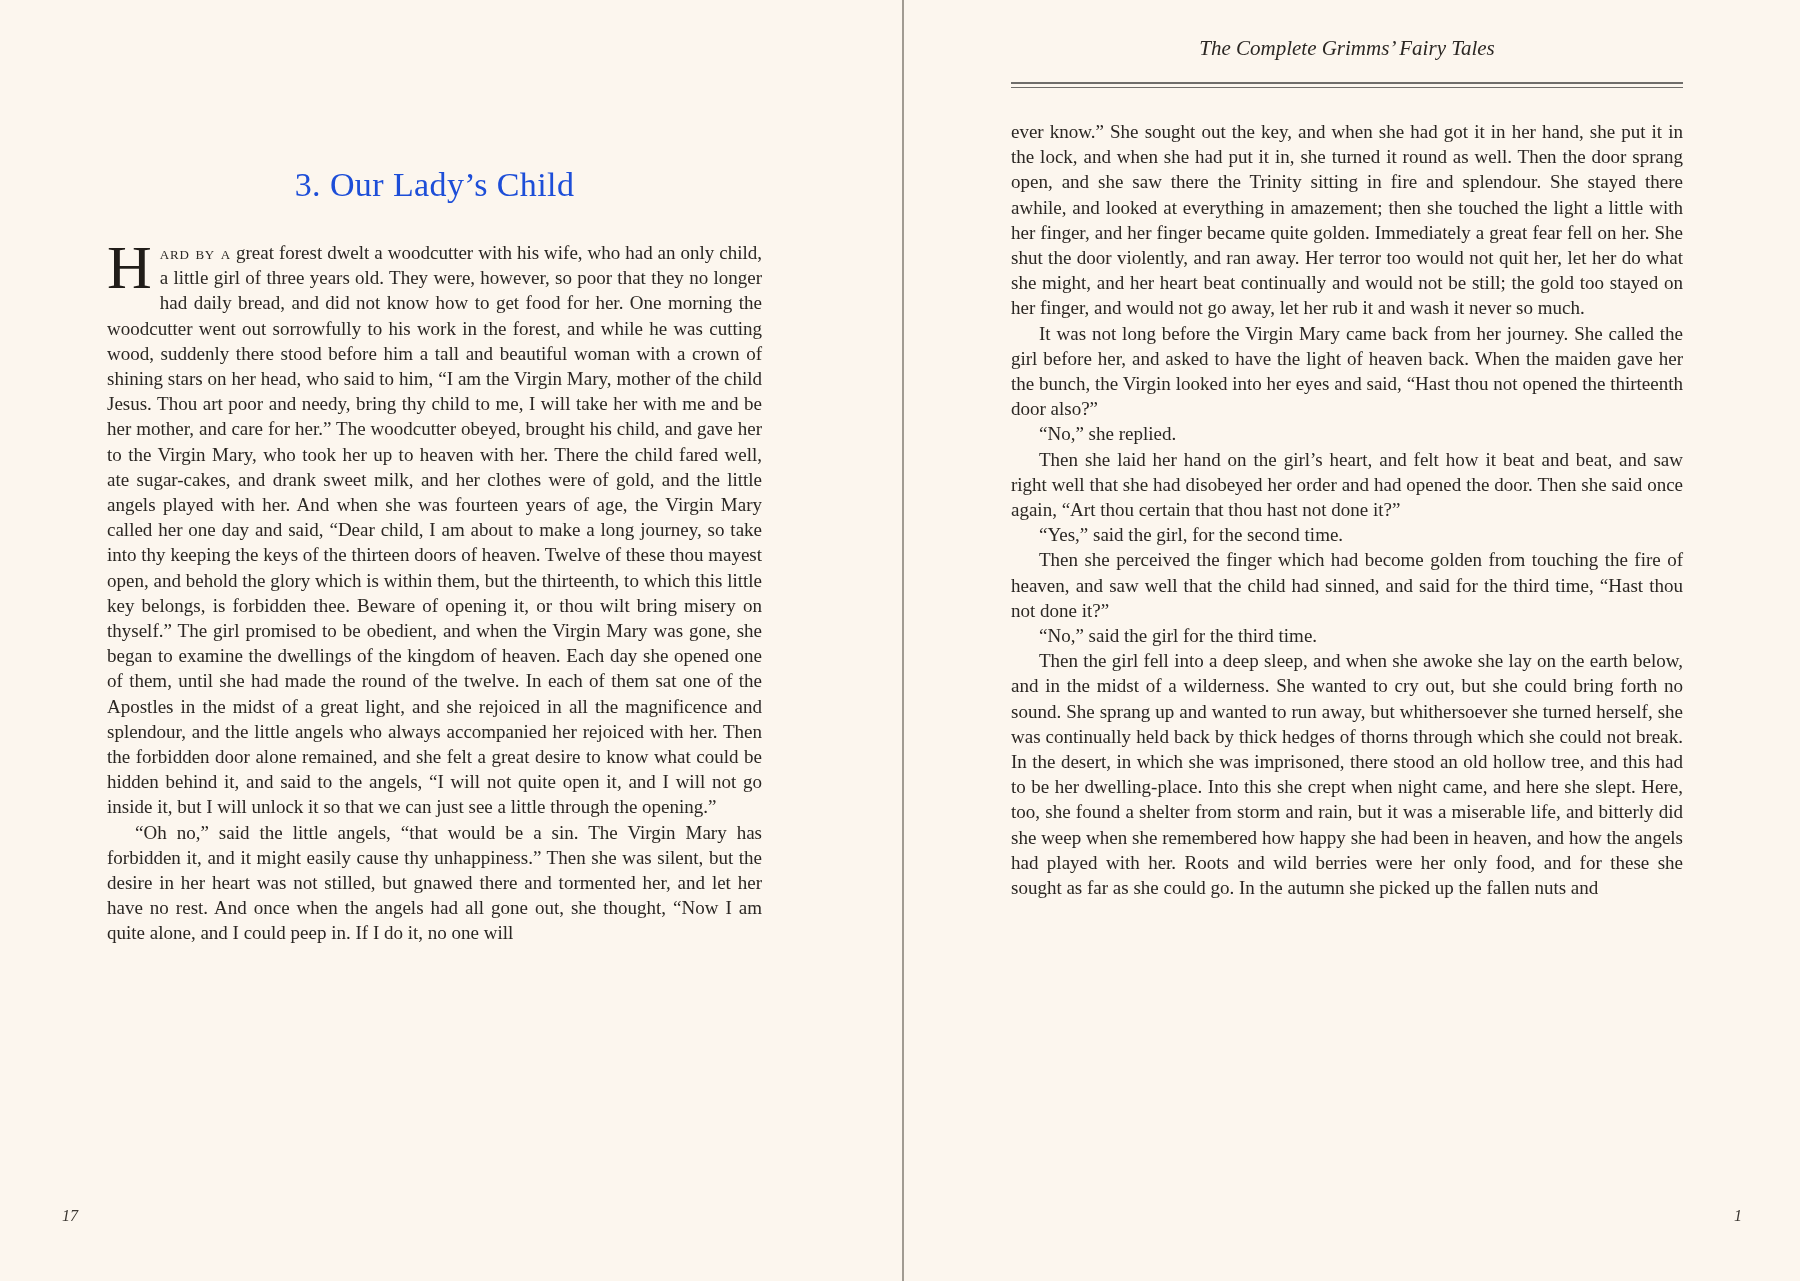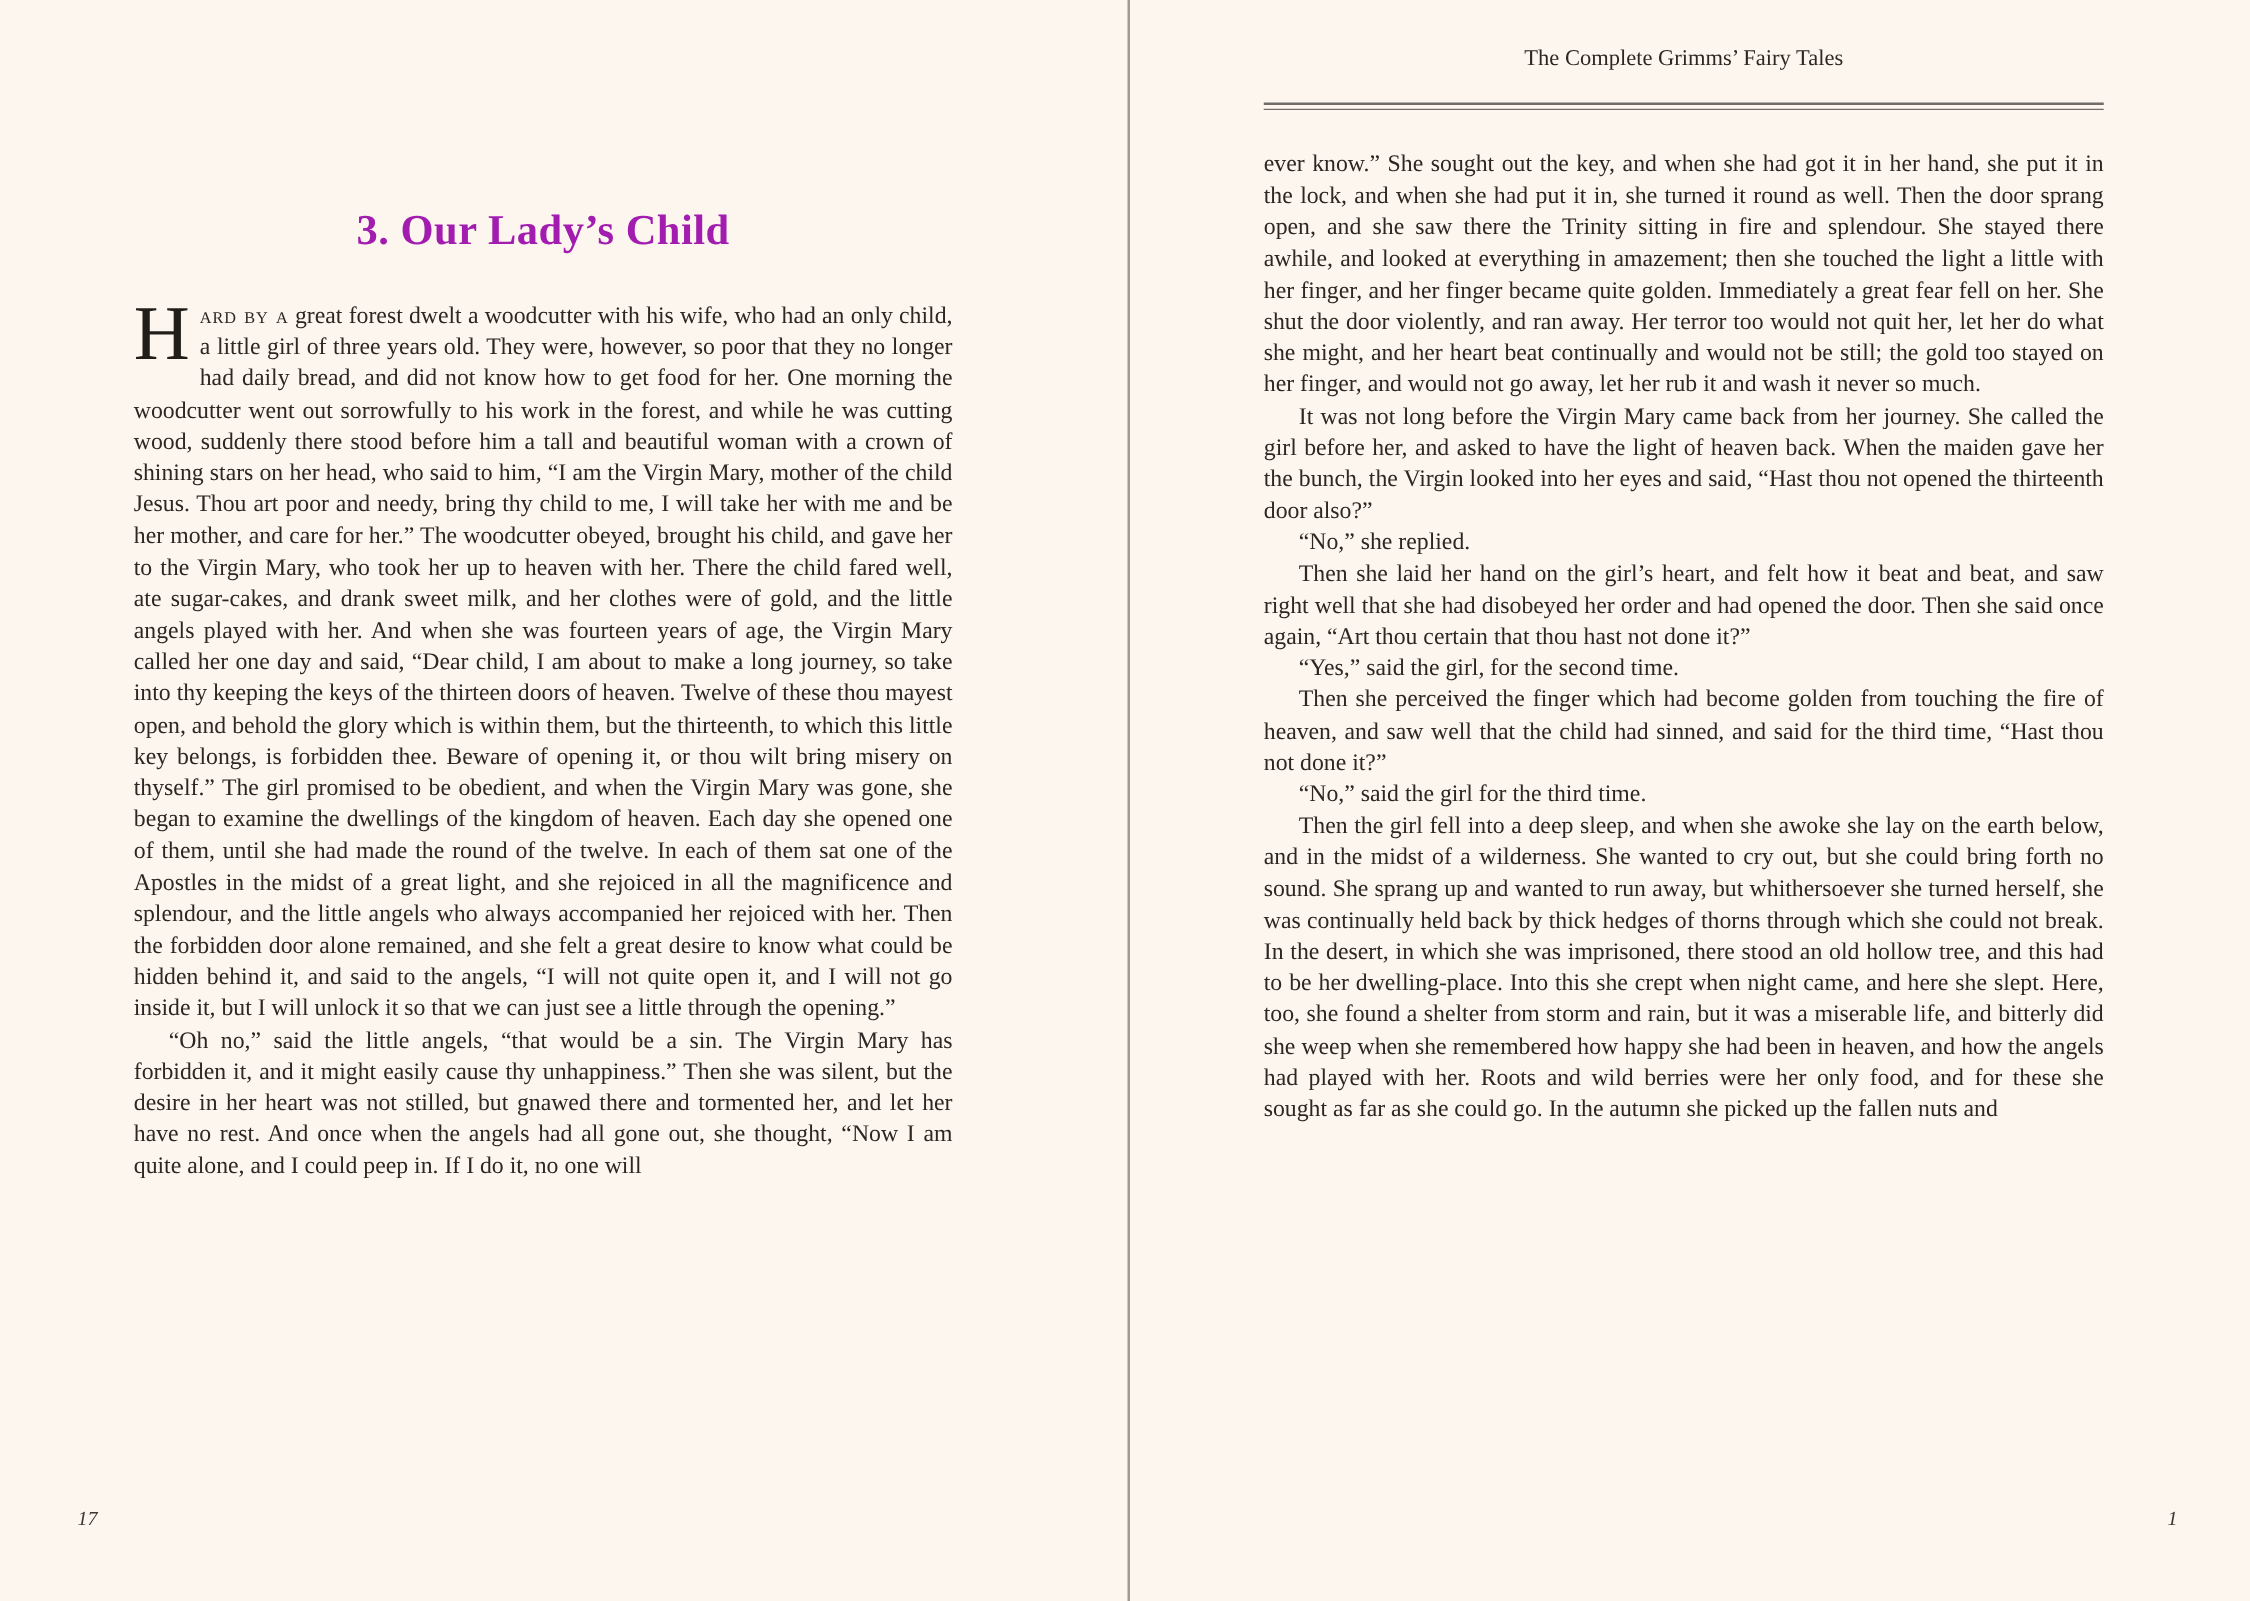--- a/index.html
+++ b/index.html
@@ -17,30 +17,31 @@
   .page { position: absolute; top: 0; height: 1281px; }
   .page-left  { left: 0; width: 902px; }
   .page-right { left: 902px; width: 898px; border-left: 2px solid #a19b92; box-sizing: border-box; }
 
   .text-col { position: absolute; }
   .text-col-left  { left: 107px; top: 166px; width: 655px; }
   .text-col-right { left: 107px; top: 36px;  width: 672px; }
 
   .chapter-title {
     font-size: 34px;
-    font-weight: 700;
+    font-weight: 400;
     text-align: center;
     margin: 0 0 36px 0;
     letter-spacing: 0.4px;
-    color: #a21caf;
+    color: #1d4ed8;
   }
 
   .running-header {
     text-align: center;
-    font-size: 18px;
+    font-style: italic;
+    font-size: 21px;
     color: #2b2723;
     margin-bottom: 4px;
     height: 24px;
   }
 
   .double-rule {
     height: 3px;
     border-top: 2px solid #6f6d6a;
     border-bottom: 1px solid #6f6d6a;
     margin-top: 22px;

